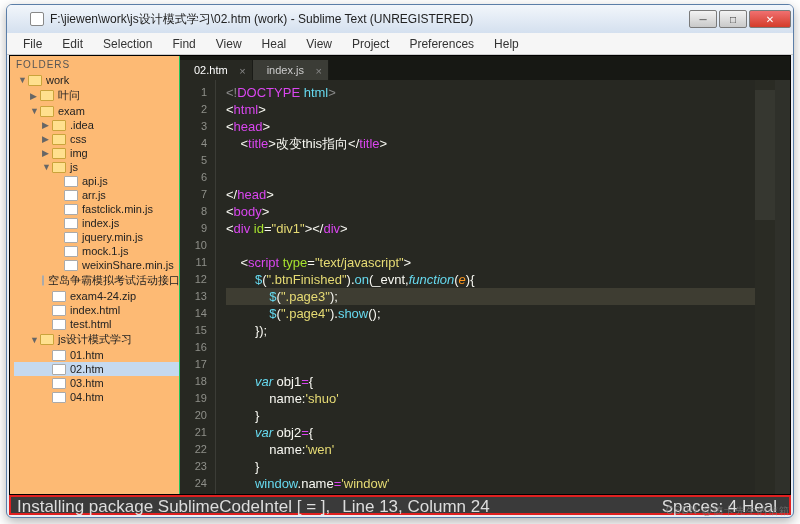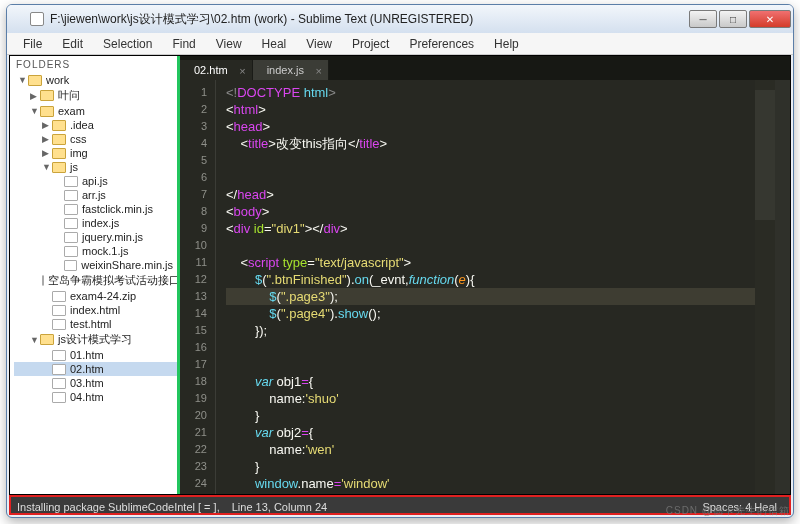--- a/index.html
+++ b/index.html
@@ -7,21 +7,21 @@
 .win{position:absolute;top:4px;left:6px;right:6px;bottom:6px;border:1px solid #5b7ea8;border-radius:6px;background:#e8edf4;box-shadow:0 4px 12px rgba(0,0,0,.3);overflow:hidden;display:flex;flex-direction:column}
 .titlebar{height:28px;background:linear-gradient(#f2f6fb,#d4e0ef);display:flex;align-items:center;padding-left:23px;font-size:12px;color:#222}
 .titlebar .icon{width:14px;height:14px;margin-right:6px;border:1px solid #888;background:#fff;border-radius:2px}
 .title-text{flex:1}
 .winbtns{display:flex;gap:0}
 .winbtn{width:28px;height:18px;border:1px solid #7a7a7a;background:linear-gradient(#f3f3f3,#c9c9c9);border-radius:2px;margin-right:2px;display:flex;align-items:center;justify-content:center;font-size:10px;color:#333}
 .winbtn.close{background:linear-gradient(#f07070,#d43c2a);color:#fff;width:42px}
 .menubar{height:22px;background:#f6f6f6;border-bottom:1px solid #ccc;display:flex;align-items:center;padding-left:8px;font-size:12px;color:#333;gap:4px}
 .menu-item{padding:2px 8px;cursor:pointer}
 .body{flex:1;display:flex;background:#272822;border:1px solid #000;margin:0 2px;overflow:hidden}
-.sidebar{width:170px;background:#ffffff;border-right:3px solid #22c55e;font-size:11px;color:#222;overflow:hidden}
+.sidebar{width:170px;background:#fdba74;border-right:1px solid #22c55e;font-size:11px;color:#222;overflow:hidden}
 .side-header{padding:3px 6px;font-size:10px;color:#555;letter-spacing:1px}
 .tree{padding-left:4px}
 .node{display:flex;align-items:center;padding:1px 4px;white-space:nowrap;cursor:default}
 .node .arr{width:10px;color:#666;font-size:9px}
 .node .ficon{width:14px;height:11px;margin-right:4px;display:inline-block}
 .fold{background:#ffe08e;border:1px solid #caa33b;border-radius:1px}
 .file{background:#fff;border:1px solid #aaa;border-radius:1px}
 .node.sel{background:#c5d9ef}
 .ind1{padding-left:16px}.ind2{padding-left:28px}.ind3{padding-left:40px}
 .editor{flex:1;display:flex;flex-direction:column;background:#272822;min-width:0}
@@ -30,21 +30,21 @@
 .tab.active{background:#272822;color:#fff}
 .tab .x{position:absolute;right:6px;top:5px;font-size:11px;color:#888}
 .code{flex:1;display:flex;font-family:Consolas,monospace;font-size:13px;overflow:hidden}
 .gutter{width:36px;background:#272822;border-right:1px solid #3b3c36;text-align:right;padding:4px 8px 0 0;color:#8f908a;line-height:17px;font-size:11px}
 .src{flex:1;padding:4px 0 0 10px;line-height:17px;white-space:pre;color:#f8f8f2}
 .src .cursor-line{background:#3e3d32}
 .p{color:#d946ef}.y{color:#e6db74}.g{color:#a6e22e}.b{color:#66d9ef}.o{color:#fd971f}.gr{color:#888}.w{color:#f8f8f2}
 .scroll{width:15px;background:#2f302a}
 .minimap{width:20px;background:#2a2b24}
 .mm-view{height:130px;margin-top:10px;background:rgba(255,255,255,.06)}
-.status{height:20px;margin:0 2px 2px 2px;background:#3a3a3a;border:2px solid #e02020;display:flex;align-items:flex-end;color:#ddd;font-size:11px;padding:0 6px;gap:12px}
+.status{height:20px;margin:0 2px 2px 2px;background:#3a3a3a;border:2px solid #e02020;display:flex;align-items:flex-start;color:#ddd;font-size:17px;padding:0 6px;gap:12px}
 .status .right{margin-left:auto;margin-right:6px}
 .watermark{position:absolute;right:10px;bottom:6px;font-size:10px;color:rgba(120,120,120,.8);letter-spacing:1px;pointer-events:none}
 </style>
 </head>
 <body>
 
 <div class="win">
   <div class="titlebar">
     <span class="icon"></span>
     <span class="title-text">F:\jiewen\work\js设计模式学习\02.htm (work) - Sublime Text (UNREGISTERED)</span>

